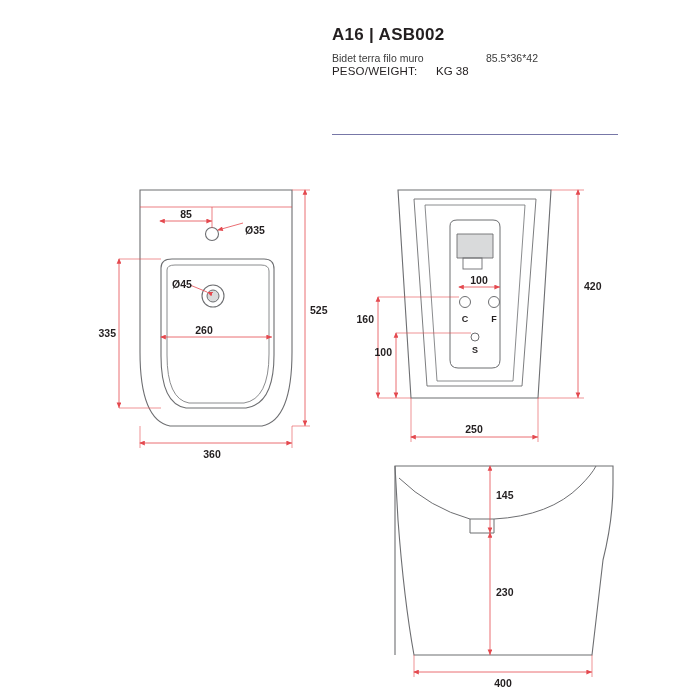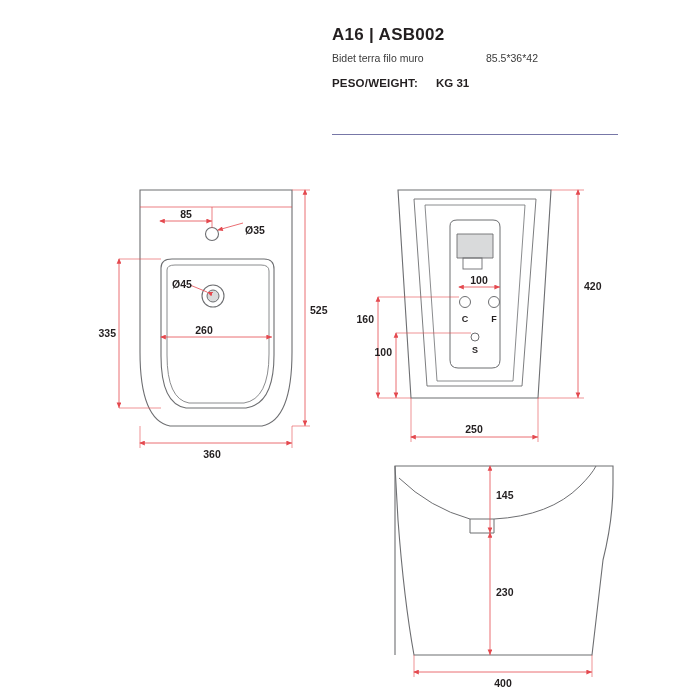--- a/index.html
+++ b/index.html
@@ -40,23 +40,23 @@
     display: flex;
     font-size: 10.5px;
     line-height: 1.35;
     color: #3b3b3b;
     gap: 42px;
   }
   .subrow .lbl { width: 112px; }
   .subrow .val { }
   .weightrow {
     display: flex;
-    margin-top: 12px;
+    margin-top: 0;
     font-size: 11.5px;
-    font-weight: bold;
+    font-weight: normal;
     color: #231f20;
   }
   .weightrow .wlbl { width: 104px; letter-spacing: .2px; }
   .rule {
     position: absolute;
     left: 332px;
     top: 134px;
     width: 286px;
     height: 1px;
     background: #4a4a8a;
@@ -87,21 +87,21 @@
 <div id="sheet">
 
   <div class="header">
     <div class="title">A16  | ASB002</div>
     <div class="subrow">
       <span class="lbl">Bidet terra filo muro</span>
       <span class="val">85.5*36*42</span>
     </div>
     <div class="weightrow">
       <span class="wlbl">PESO/WEIGHT:</span>
-      <span>KG 31</span>
+      <span>KG 38</span>
     </div>
   </div>
   <div class="rule"></div>
 
   <svg class="draw" viewBox="0 0 700 700">
     <defs>
       <marker id="arrR" markerWidth="8" markerHeight="8" refX="7" refY="3" orient="auto" markerUnits="strokeWidth">
         <path d="M0,0 L7,3 L0,6 z" fill="#e4494f"></path>
       </marker>
       <marker id="arrL" markerWidth="8" markerHeight="8" refX="1" refY="3" orient="auto" markerUnits="strokeWidth">

